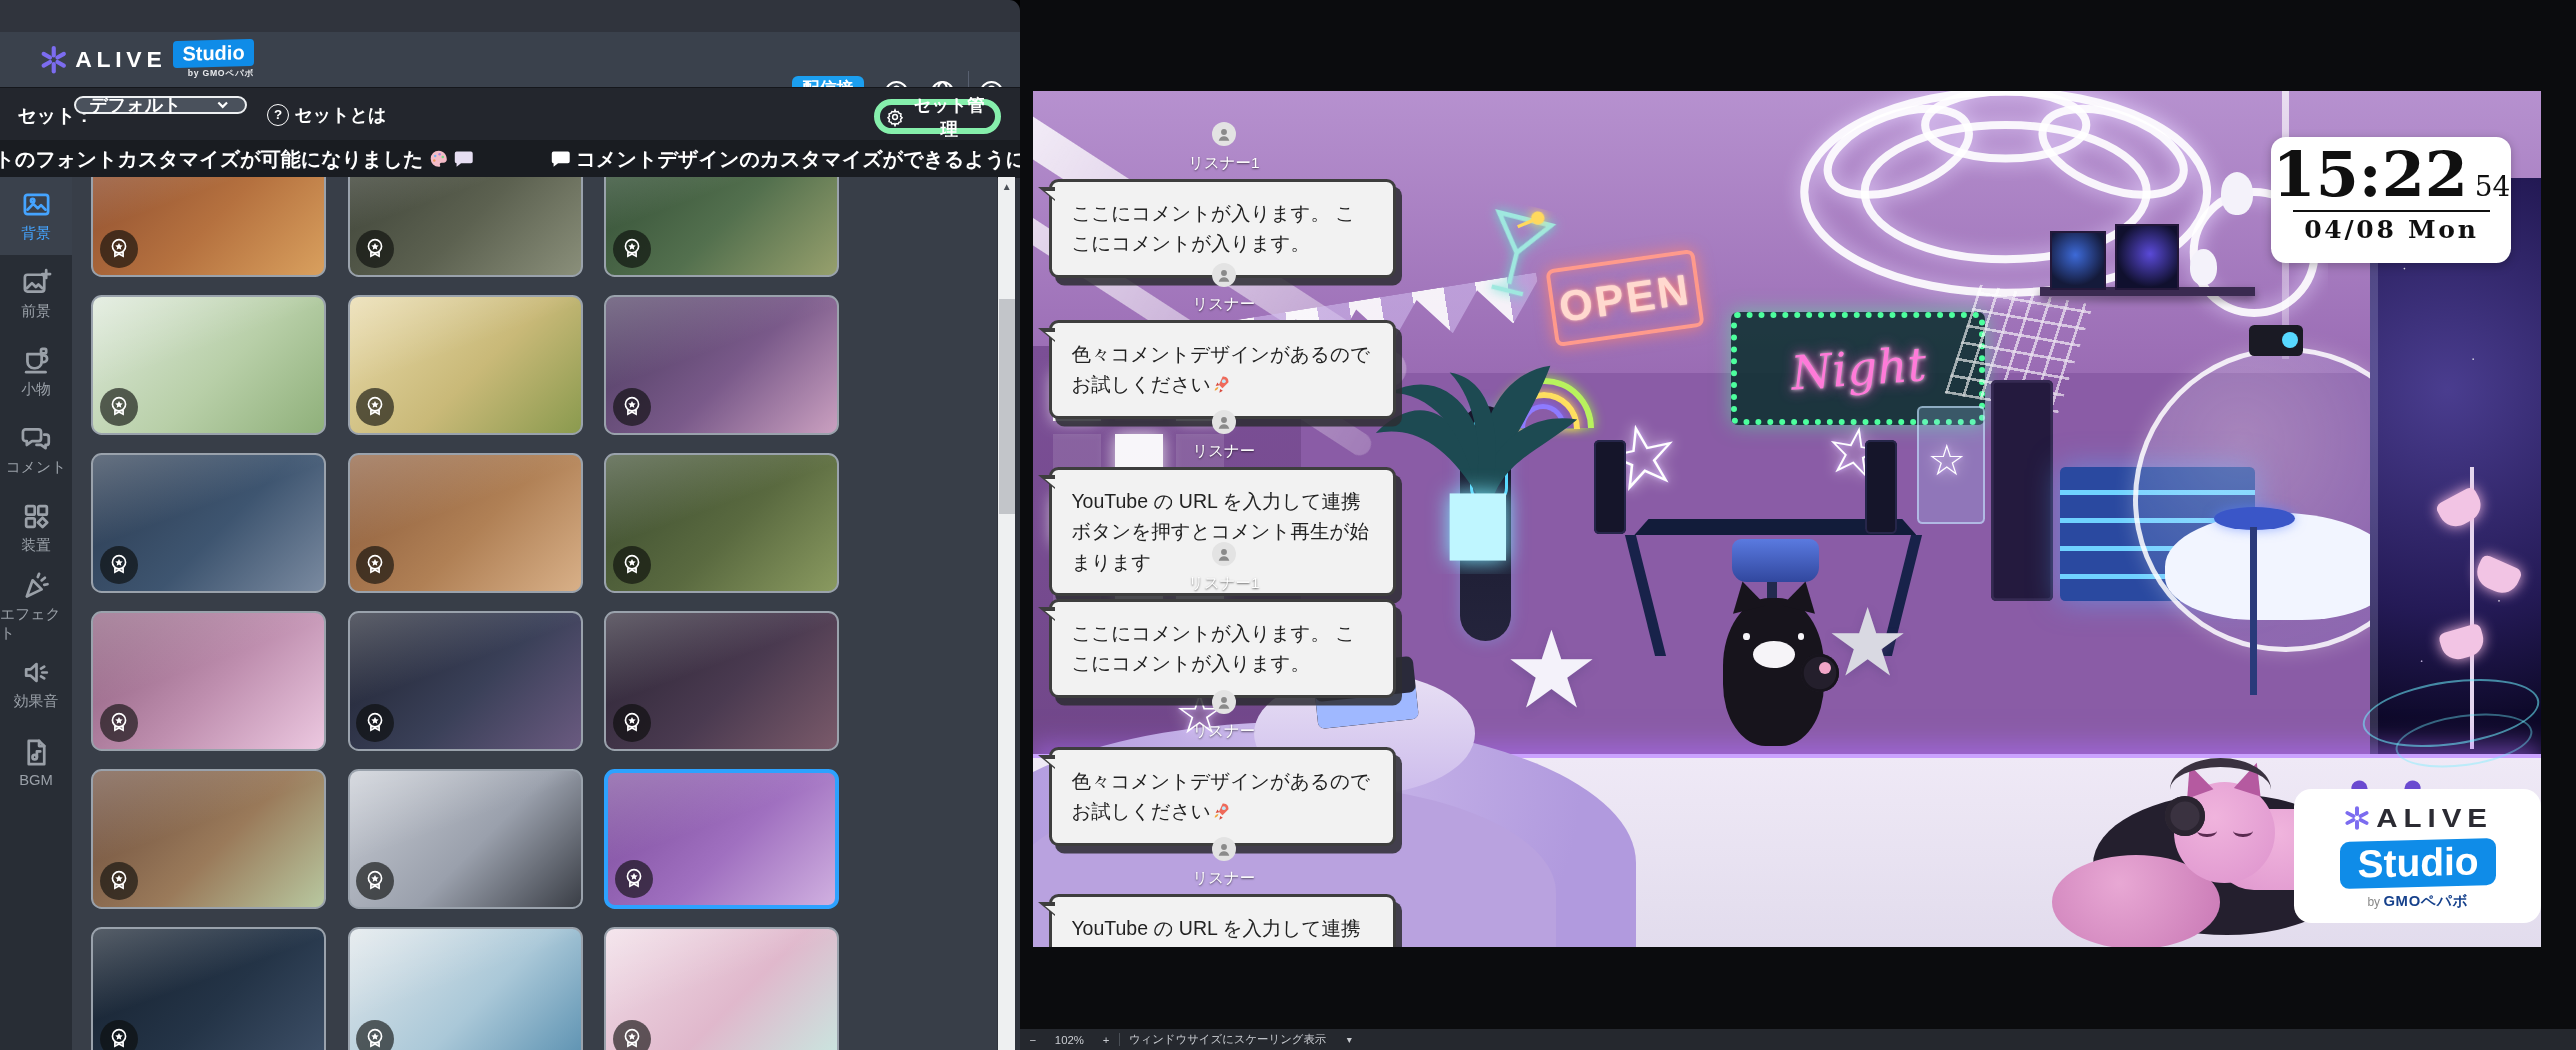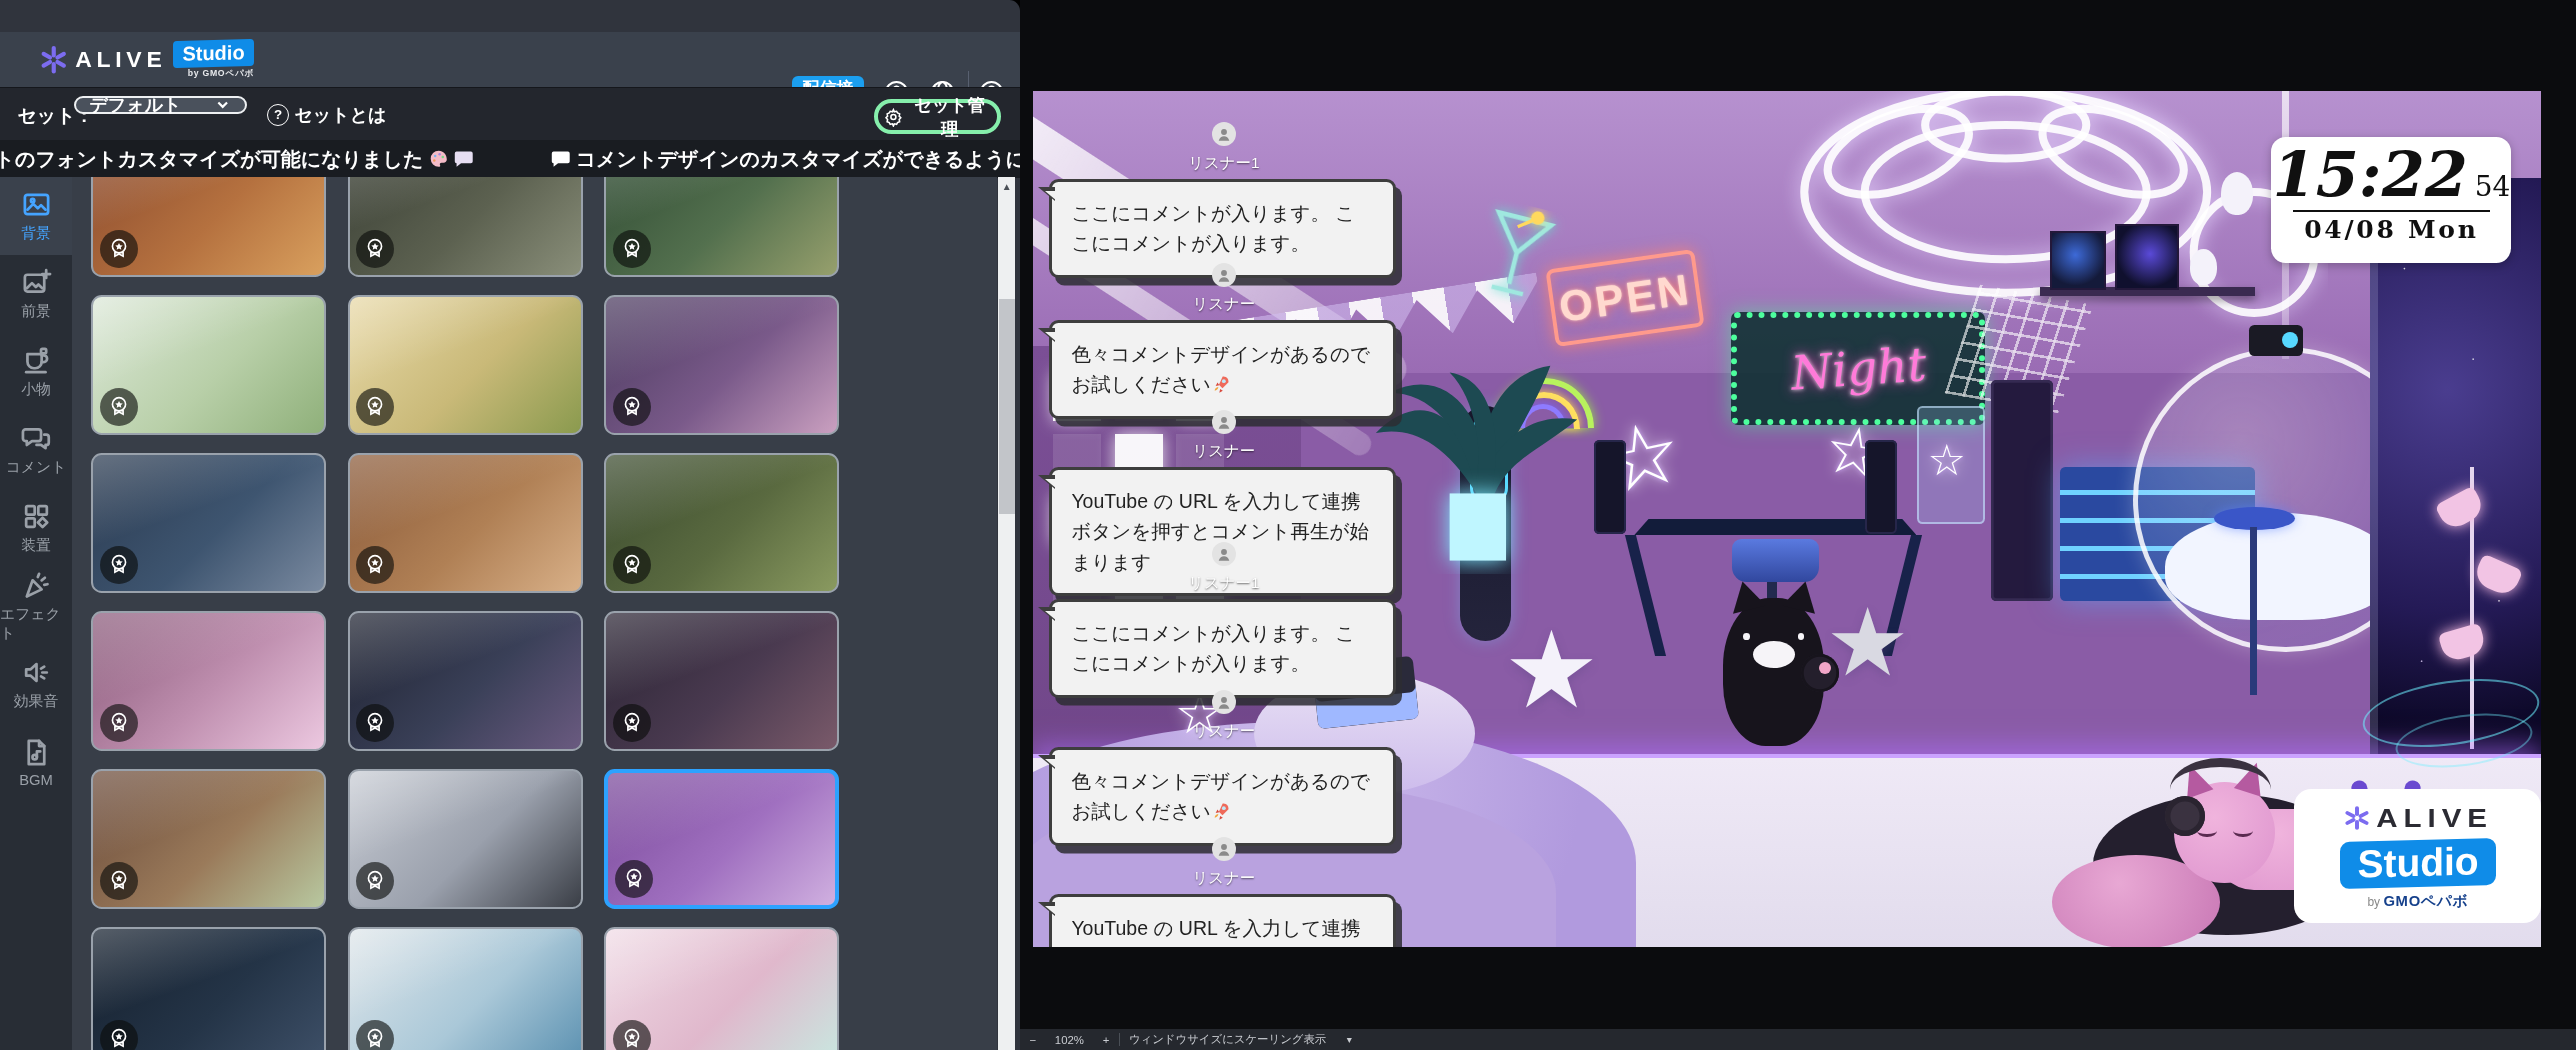--- a/index.html
+++ b/index.html
@@ -16,21 +16,21 @@
   .studio-box{background:#0f8ce8;color:#fff;font-weight:800;font-size:20px;padding:2px 9.4px;border-radius:4px;transform:skewY(-1.5deg);}
   .byline{color:#e8eaed;font-size:8.7px;font-weight:bold;letter-spacing:0.7px;}
   #connect-btn{position:absolute;left:792px;top:44px;width:72px;height:31px;background:#1b9ff0;color:#fff;font-weight:800;font-size:17px;border:none;border-radius:6px;cursor:pointer;}
   .hicon{position:absolute;top:47px;width:27px;height:27px;color:#fff;}
   .hdr-divider{position:absolute;left:968px;top:39px;width:1.3px;height:42px;background:#586070;}
   #setbar{position:absolute;left:0;top:87px;width:1020px;height:52px;background:#23262d;border-top:0.7px solid #15171c;}
   #setbar .lbl{position:absolute;left:17.4px;top:14.8px;color:#fff;font-size:19px;font-weight:bold;}
   #set-select{position:absolute;left:74px;top:8px;width:173px;height:18px;background:#4a515c;border:2px solid #eef0f2;border-radius:17.4px;color:#fff;font-size:18px;font-weight:bold;display:flex;align-items:center;padding:0 13.4px;justify-content:space-between;cursor:pointer;box-sizing:border-box;}
   #set-help{position:absolute;left:267px;top:14.8px;color:#fff;font-size:18px;font-weight:bold;cursor:pointer;display:flex;align-items:center;gap:5.4px;}
   .qmark{display:inline-flex;width:20px;height:20px;border:1.7px solid #fff;border-radius:50%;align-items:center;justify-content:center;font-size:13.4px;font-weight:bold;}
-  #set-manage{position:absolute;left:874px;top:99px;width:127px;height:35px;background:transparent;border:4px solid #86efac;border-radius:17.4px;color:#fff;font-size:17.4px;font-weight:bold;display:flex;align-items:center;justify-content:center;gap:5.4px;cursor:pointer;}
+  #set-manage{position:absolute;left:874px;top:99px;width:127px;height:35px;background:transparent;border:6px solid #86efac;border-radius:17.4px;color:#fff;font-size:17.4px;font-weight:bold;display:flex;align-items:center;justify-content:center;gap:5.4px;cursor:pointer;}
   #marquee{position:absolute;left:0;top:140px;width:1020px;height:38px;background:#191c21;overflow:hidden;display:flex;align-items:center;gap:81px;color:#fff;font-size:20px;font-weight:bold;white-space:nowrap;padding-left:0;}
   #marquee .seg{display:inline-flex;align-items:center;gap:4px;margin-left:-5.4px;}
   .mini-ico{display:inline-block;width:21.5px;height:21.5px;}
   
   #sidebar{position:absolute;left:0;top:177px;width:72px;bottom:0;background:#282d35;}
   .side-item{width:72px;height:78px;display:flex;flex-direction:column;align-items:center;justify-content:center;gap:4px;color:#9aa0a8;cursor:pointer;}
   .side-item .sl{font-size:14.8px;}
   .side-item.active{background:#3a414c;color:#45a4ff;}
   .side-item svg{stroke:currentColor;fill:none;stroke-width:2.1;stroke-linecap:round;stroke-linejoin:round;}
   
@@ -67,21 +67,21 @@
   
   .cmt{position:absolute;left:16px;width:349px;}
   .cmt .who{display:flex;align-items:center;gap:6.7px;color:#fff;font-size:15.4px;text-shadow:0 0.7px 2px rgba(0,0,0,.6);margin-bottom:5.4px;flex-direction:column;}
   .cmt .ava{width:24px;height:24px;border-radius:50%;background:#e3e3e3;display:flex;align-items:center;justify-content:center;overflow:hidden;}
   .cmt .box{position:relative;width:303px;background:#f2f2f2;border:3.4px solid #3e3e3e;border-radius:9.4px;box-shadow:6px 7.4px 0 rgba(45,45,50,.85);padding:16px 19px;font-size:19.5px;line-height:1.55;color:#222;}
   .cmt .box:before{content:"";position:absolute;left:-14.8px;top:5.4px;width:0;height:0;border-style:solid;border-width:0 17.4px 14.8px 0;border-color:transparent #3e3e3e transparent transparent;}
   .cmt .box:after{content:"";position:absolute;left:-7.4px;top:9.4px;width:0;height:0;border-style:solid;border-width:0 12px 10px 0;border-color:transparent #f2f2f2 transparent transparent;}
   
   #clock{left:1238px;top:46px;width:240px;height:126px;background:#fff;border-radius:14.8px;font-family:"DejaVu Serif","Liberation Serif",serif;color:#101010;box-shadow:0 2.7px 9.4px rgba(0,0,0,.25);}
   #clock .row{display:flex;align-items:flex-end;justify-content:center;gap:6.7px;margin-top:6.7px;}
-  #clock .hm{font-size:62px;font-weight:bold;line-height:1;font-style:italic;}
+  #clock .hm{font-size:62px;font-weight:bold;line-height:1;}
   #clock .ss{font-size:28px;line-height:1.4;}
   #clock .rule{margin:4px auto 2.7px;width:82%;height:2.7px;background:#101010;}
   #clock .dt{text-align:center;font-size:25px;font-weight:bold;letter-spacing:2.7px;}
   
   #logo-card{left:1261px;top:698px;width:247px;height:134px;background:#fff;border-radius:17.4px;display:flex;flex-direction:column;align-items:center;justify-content:center;gap:5.4px;}
   #logo-card .brand{color:#2b2b33;font-weight:800;font-size:29.5px;letter-spacing:6px;transform:scaleY(.9);display:flex;align-items:center;gap:5.4px;}
   #logo-card .studio-box{font-size:39px;padding:1.3px 17.4px;border-radius:9.4px;}
   #logo-card .by{font-size:12px;color:#888;}
   #logo-card .by b{color:#16418c;font-size:14.8px;letter-spacing:0.7px;}
 </style>

